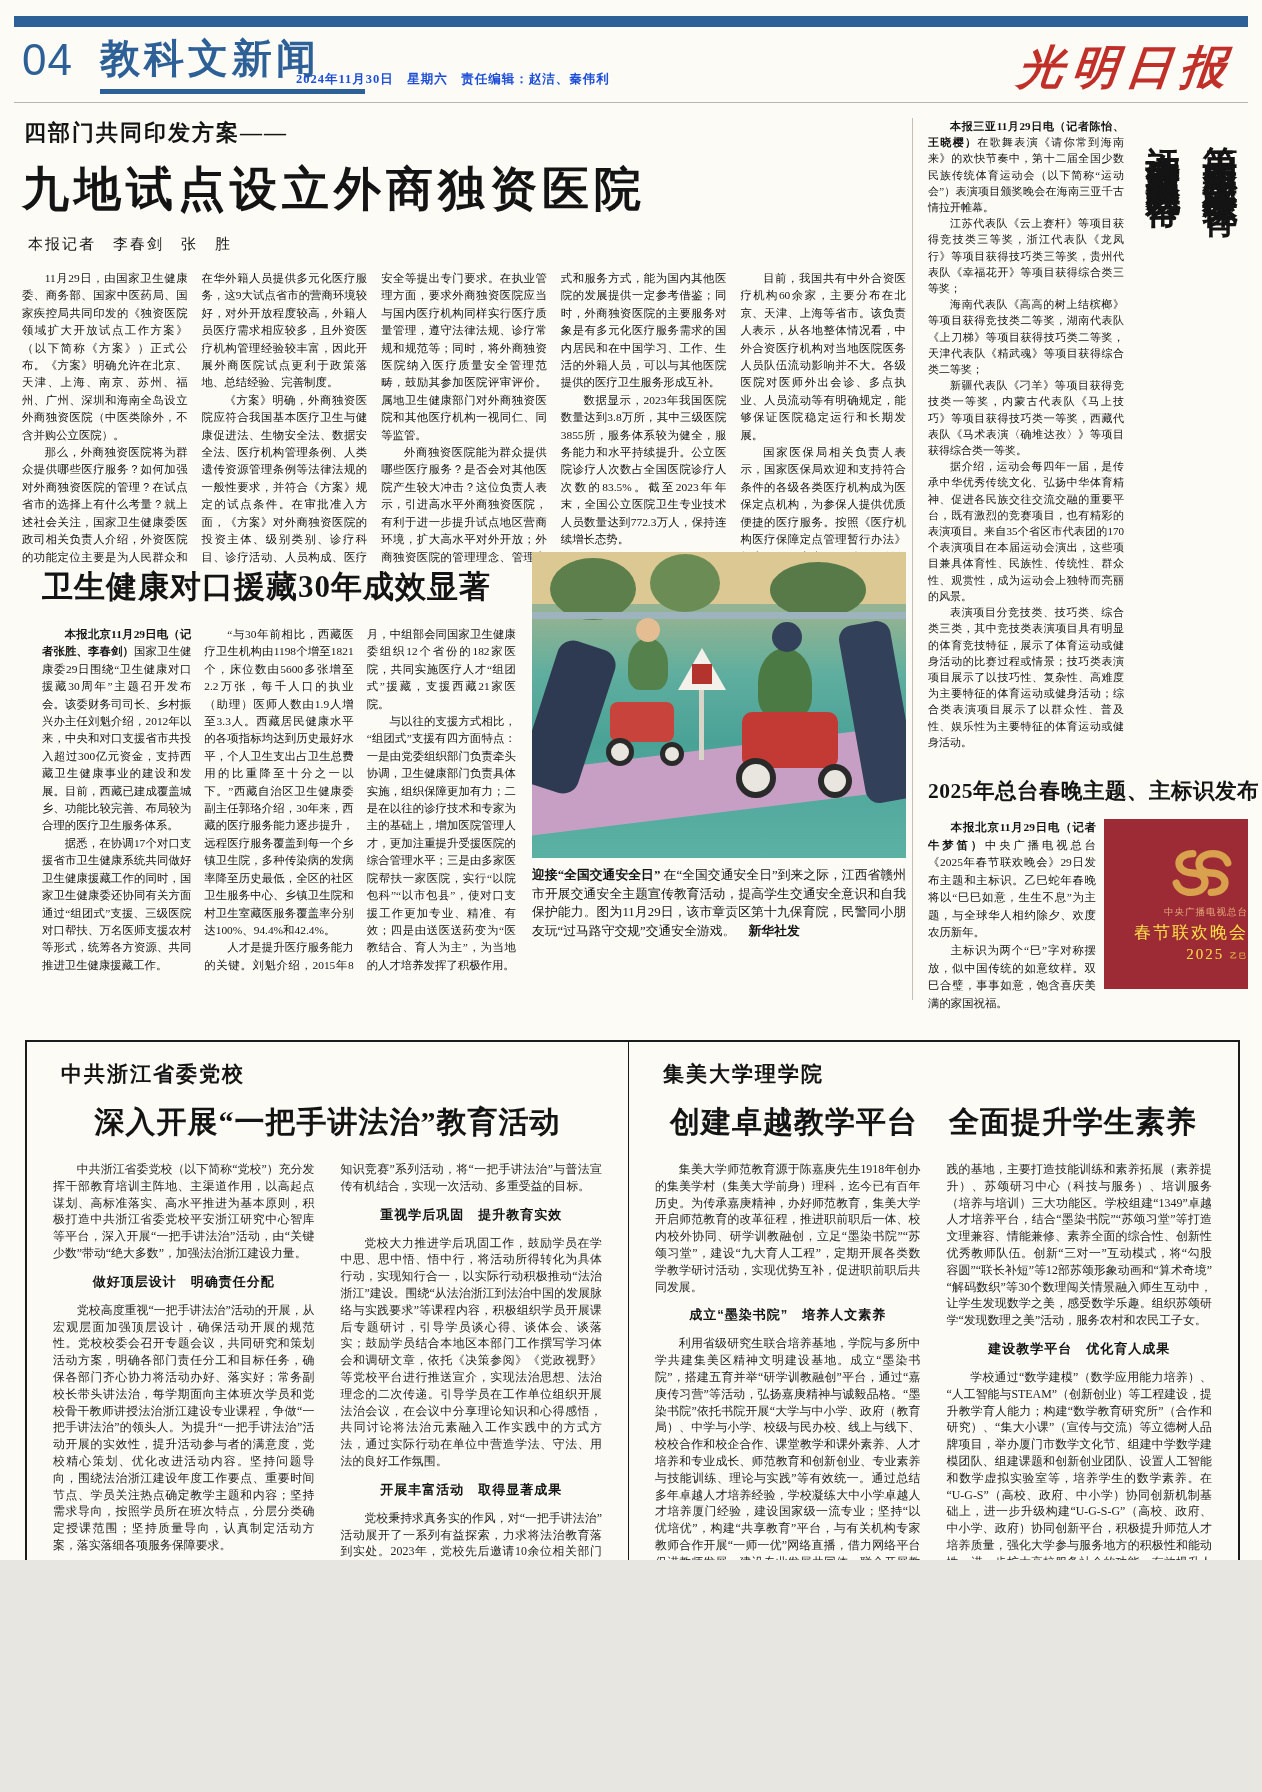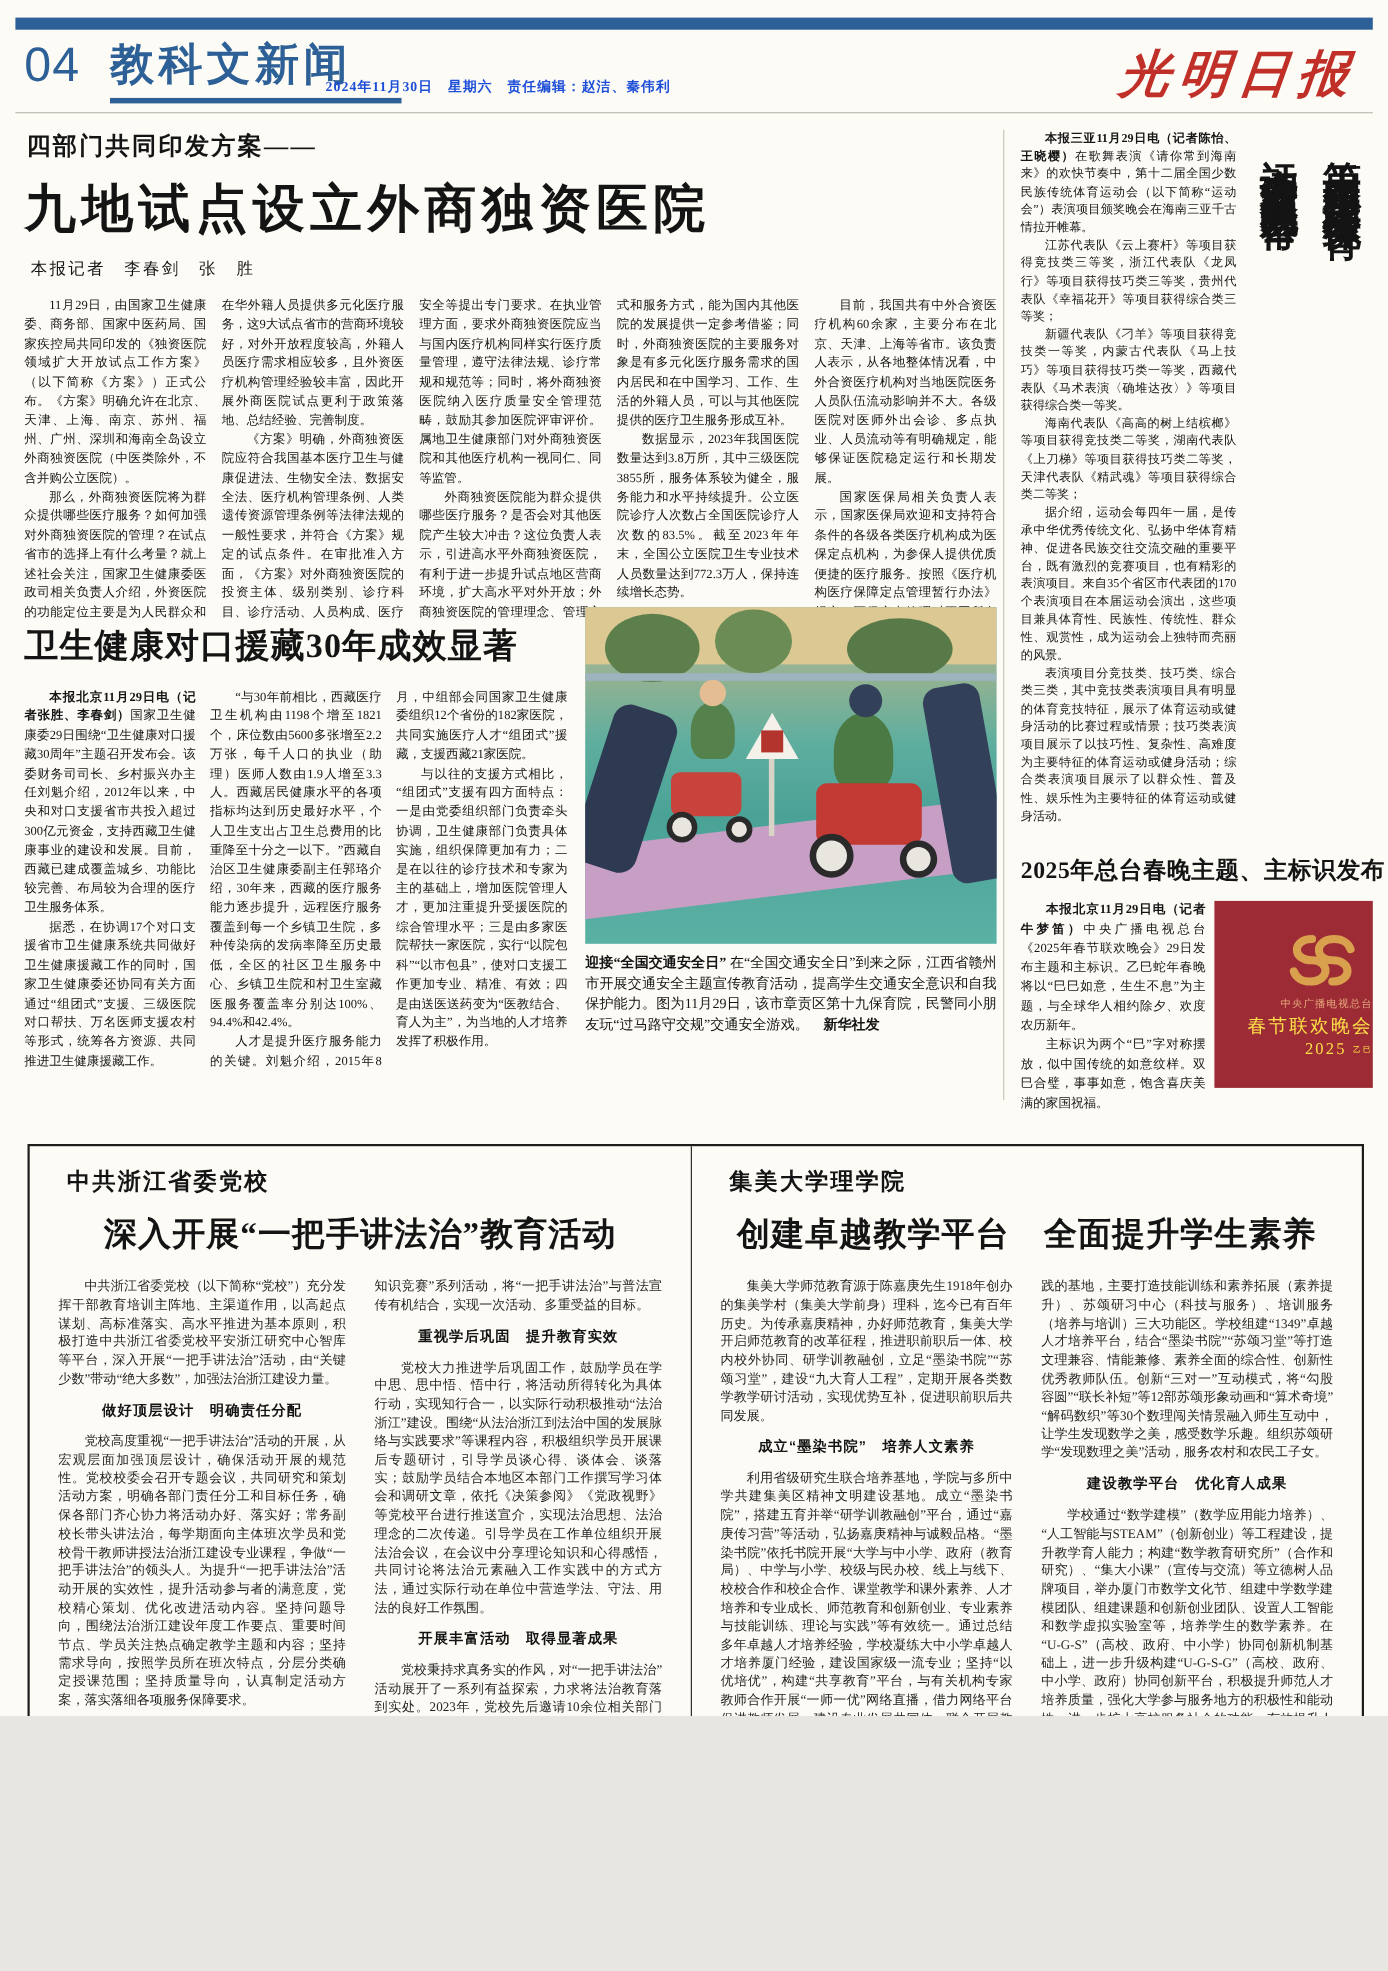--- a/index.html
+++ b/index.html
@@ -25,21 +25,21 @@
   .cols3 { column-count:3; column-gap:13px; height:362px; overflow:hidden; }
 
   
   .lead { position:absolute; top:118px; left:22px; width:884px; }
   .kicker { font-size:22px; font-weight:bold; letter-spacing:2px; margin:0 0 10px 2px; }
   .lead-title { font-size:47px; font-weight:bold; letter-spacing:5px; margin:0 0 14px 0; font-family:"Liberation Serif",serif; }
   .byline { font-size:15px; letter-spacing:2px; margin:0 0 16px 6px; }
 
   
   .midrow { position:absolute; top:552px; left:22px; width:884px; display:flex; }
-  .tibet { width:494px; }
+  .tibet { width:494px;margin-left:20px; }
   .tibet-title { font-size:31px; font-weight:bold; letter-spacing:1px; margin:14px 0 18px 0; }
   .figure { width:374px; margin-left:16px; }
   .photo { position:relative; width:374px; height:306px; overflow:hidden; background:linear-gradient(180deg,#a9bba0 0%,#8fb292 22%,#5fae9f 40%,#4aa296 62%,#5bb1a4 100%); }
   .ph { position:absolute; }
   .caption { margin-top:8px; font-size:12.8px; line-height:18.5px; text-align:justify; }
   .caption b { font-weight:bold; }
   .caption .credit { font-weight:bold; margin-left:10px; }
 
   
   .vrule { position:absolute; top:118px; left:912px; width:1px; height:882px; background:#c4c0b6; }
@@ -155,22 +155,22 @@
     </div>
   </div>
 
   <div class="vrule"></div>
 
   <div class="rightcol">
     <div class="sanya">
       <div class="sanya-body">
           <p><b>本报三亚11月29日电（记者陈怡、王晓樱）</b>在歌舞表演《请你常到海南来》的欢快节奏中，第十二届全国少数民族传统体育运动会（以下简称“运动会”）表演项目颁奖晚会在海南三亚千古情拉开帷幕。</p>
           <p>江苏代表队《云上赛杆》等项目获得竞技类三等奖，浙江代表队《龙凤行》等项目获得技巧类三等奖，贵州代表队《幸福花开》等项目获得综合类三等奖；</p>
+          <p>海南代表队《高高的树上结槟榔》等项目获得竞技类二等奖，湖南代表队《上刀梯》等项目获得技巧类二等奖，天津代表队《精武魂》等项目获得综合类二等奖；</p>
           <p>新疆代表队《刁羊》等项目获得竞技类一等奖，内蒙古代表队《马上技巧》等项目获得技巧类一等奖，西藏代表队《马术表演〈确堆达孜〉》等项目获得综合类一等奖。</p>
-          <p>海南代表队《高高的树上结槟榔》等项目获得竞技类二等奖，湖南代表队《上刀梯》等项目获得技巧类二等奖，天津代表队《精武魂》等项目获得综合类二等奖；</p>
           <p>据介绍，运动会每四年一届，是传承中华优秀传统文化、弘扬中华体育精神、促进各民族交往交流交融的重要平台，既有激烈的竞赛项目，也有精彩的表演项目。来自35个省区市代表团的170个表演项目在本届运动会演出，这些项目兼具体育性、民族性、传统性、群众性、观赏性，成为运动会上独特而亮丽的风景。</p>
           <p>表演项目分竞技类、技巧类、综合类三类，其中竞技类表演项目具有明显的体育竞技特征，展示了体育运动或健身活动的比赛过程或情景；技巧类表演项目展示了以技巧性、复杂性、高难度为主要特征的体育运动或健身活动；综合类表演项目展示了以群众性、普及性、娱乐性为主要特征的体育运动或健身活动。</p>
         </div>
       <div class="vtitle">
         <span>第十二届全国少数民族传统体育</span>
         <span>运动会表演项目颁奖晚会举行</span>
       </div>
     </div>
 
     <div class="chunwan">

